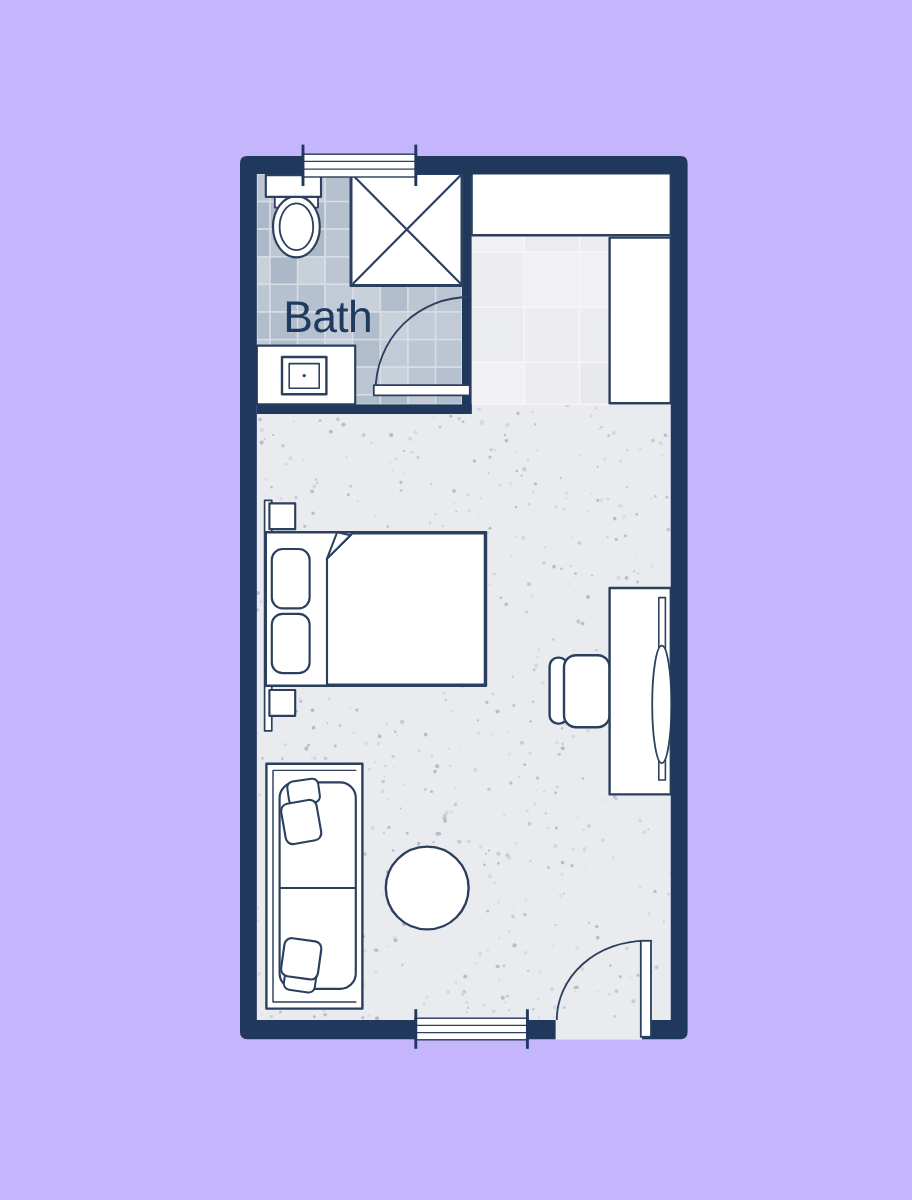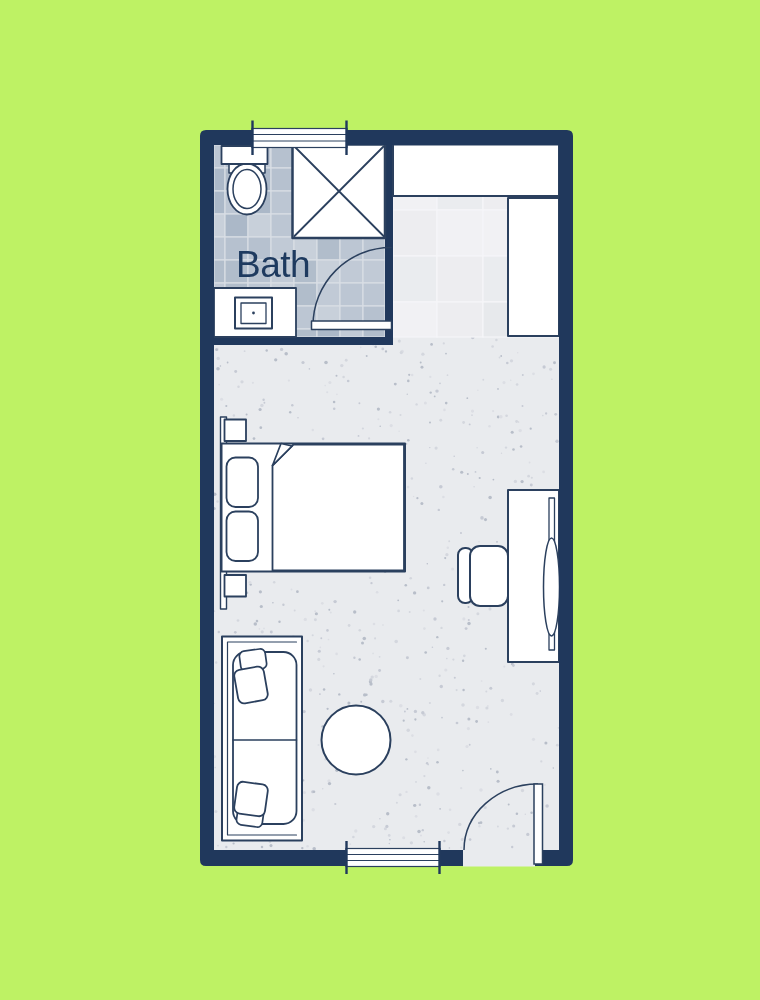--- a/index.html
+++ b/index.html
@@ -1,16 +1,16 @@
 <!DOCTYPE html>
 <html style="--wall: #20385c; --line: #2b405e; --text: #1e3a5f; --carpet: #e9ebee; --page: #ffffff;"><head>
 <meta charset="utf-8">
 <style>
   html,body{margin:0;padding:0;background:#ffffff;}
-  #stage{position:relative;width:760px;height:1000px;background:#bef264;overflow:hidden;}
+  #stage{position:relative;width:760px;height:1000px;background:#c4b5fd;overflow:hidden;}
   svg{display:block;}
   .wall{fill:var(--wall);}
   .ln{stroke:var(--line);fill:#ffffff;}
   .lnf{stroke:var(--line);fill:none;}
   .bath-label{fill:var(--text);font-family:"Liberation Sans",sans-serif;font-size:37px;letter-spacing:-0.5px;}
 </style>
 </head>
 <body>
 
 <div id="stage">

